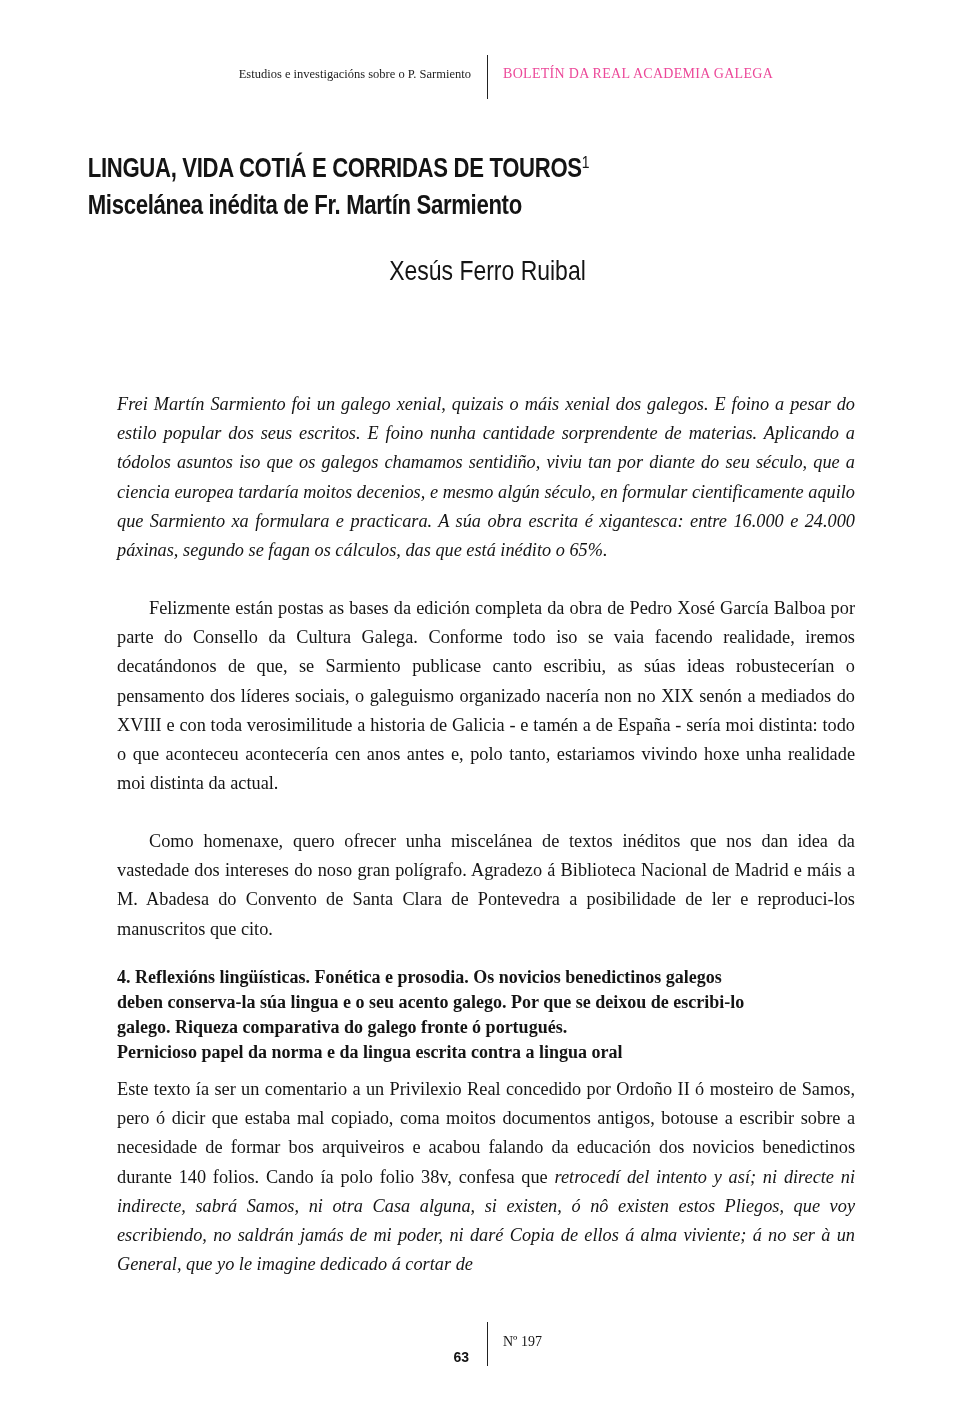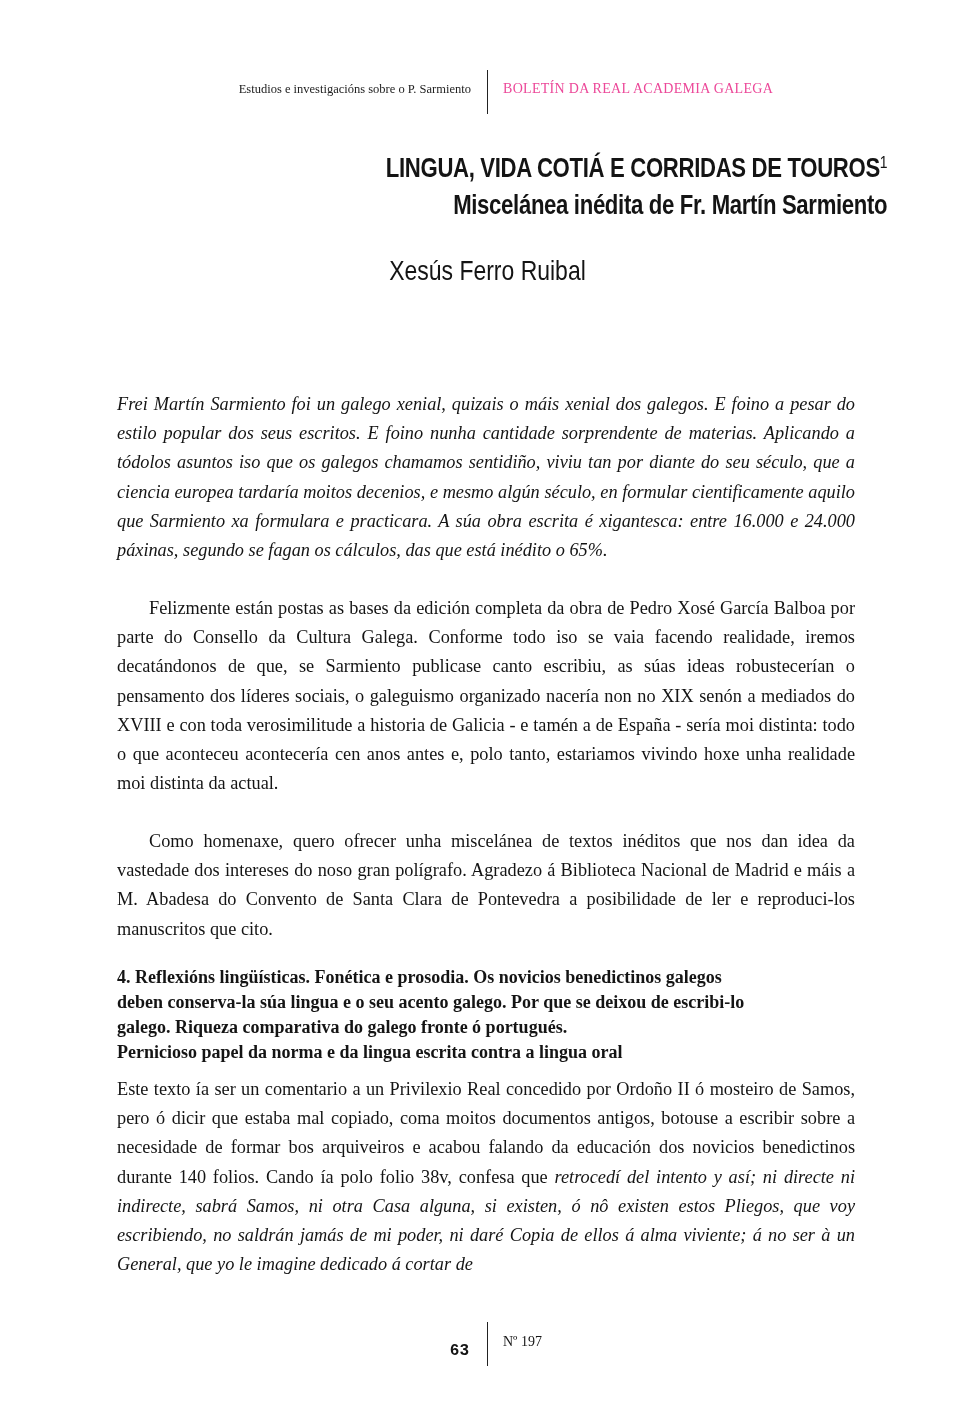--- a/index.html
+++ b/index.html
@@ -1,43 +1,43 @@
 <!DOCTYPE html>
 <html><head>
 <meta charset="utf-8">
 <style>
   html, body { margin: 0; padding: 0; background: #ffffff; }
   body { width: 975px; height: 1417px; position: relative; overflow: hidden; color: #141414; }
   .page { position: absolute; left: 0; top: 0; width: 975px; height: 1417px; }
 
-  .running-header { position: absolute; top: 70px; left: 0; width: 975px; height: 44px; }
+  .running-header { position: absolute; top: 55px; left: 0; width: 975px; height: 44px; }
   .rh-left { position: absolute; right: 504px; top: 12px; font-family: "Liberation Serif", serif; font-size: 12.5px; color: #222; white-space: nowrap; }
   .rh-divider { position: absolute; left: 487px; top: 0; width: 1px; height: 44px; background: #222; }
   .rh-right { position: absolute; left: 503px; top: 11px; font-family: "Liberation Serif", serif; font-size: 14px; letter-spacing: 0.3px; color: #ec4899; white-space: nowrap; }
 
-  .title-block { position: absolute; top: 144px; left: 0; width: 975px; text-align: right; }
+  .title-block { position: absolute; top: 144px; left: 0; width: 975px; text-align: left; }
   .title-line1, .title-line2 { font-family: "Liberation Sans", sans-serif; font-weight: bold; font-size: 27px; line-height: 37px; letter-spacing: -0.4px; transform: scaleX(0.82); transform-origin: center; white-space: nowrap; }
   .title-line1 sup { font-size: 17px; vertical-align: 9px; font-weight: normal; }
   .author { position: absolute; top: 255px; left: 0; width: 975px; text-align: center; font-family: "Liberation Sans", sans-serif; font-size: 28px; transform: scaleX(0.82); transform-origin: center; white-space: nowrap; }
 
   .body-text { position: absolute; left: 117px; width: 738px; font-family: "Liberation Serif", serif; font-size: 18.3px; line-height: 29.2px; text-align: justify; }
   .para { margin: 0; }
   .para.indent { text-indent: 32px; }
   .p1 { top: 390px; font-style: italic; }
   .p2 { top: 594px; }
   .p3 { top: 827px; }
 
   .section-heading { position: absolute; top: 965px; left: 117px; width: 745px; font-family: "Liberation Serif", serif; font-weight: bold; font-size: 18px; line-height: 25px; }
   .section-heading div { white-space: nowrap; }
 
   .p4 { top: 1075px; }
   .p4 em { font-style: italic; }
 
   .footer { position: absolute; top: 1322px; left: 0; width: 975px; height: 44px; }
-  .page-number { position: absolute; right: 506px; top: 20px; font-family: Liberation Mono, monospace; font-weight: bold; font-size: 16px; }
+  .page-number { position: absolute; right: 506px; top: 27px; font-family: Liberation Sans, sans-serif; font-weight: bold; font-size: 14px; }
   .footer-divider { position: absolute; left: 487px; top: 0; width: 1px; height: 44px; background: #222; }
   .issue-number { position: absolute; left: 503px; top: 12px; font-family: "Liberation Serif", serif; font-size: 14px; }
 </style>
 </head>
 <body>
 
 <div class="page">
 
   <div class="running-header">
     <span class="rh-left">Estudios e investigacións sobre o P. Sarmiento</span>

